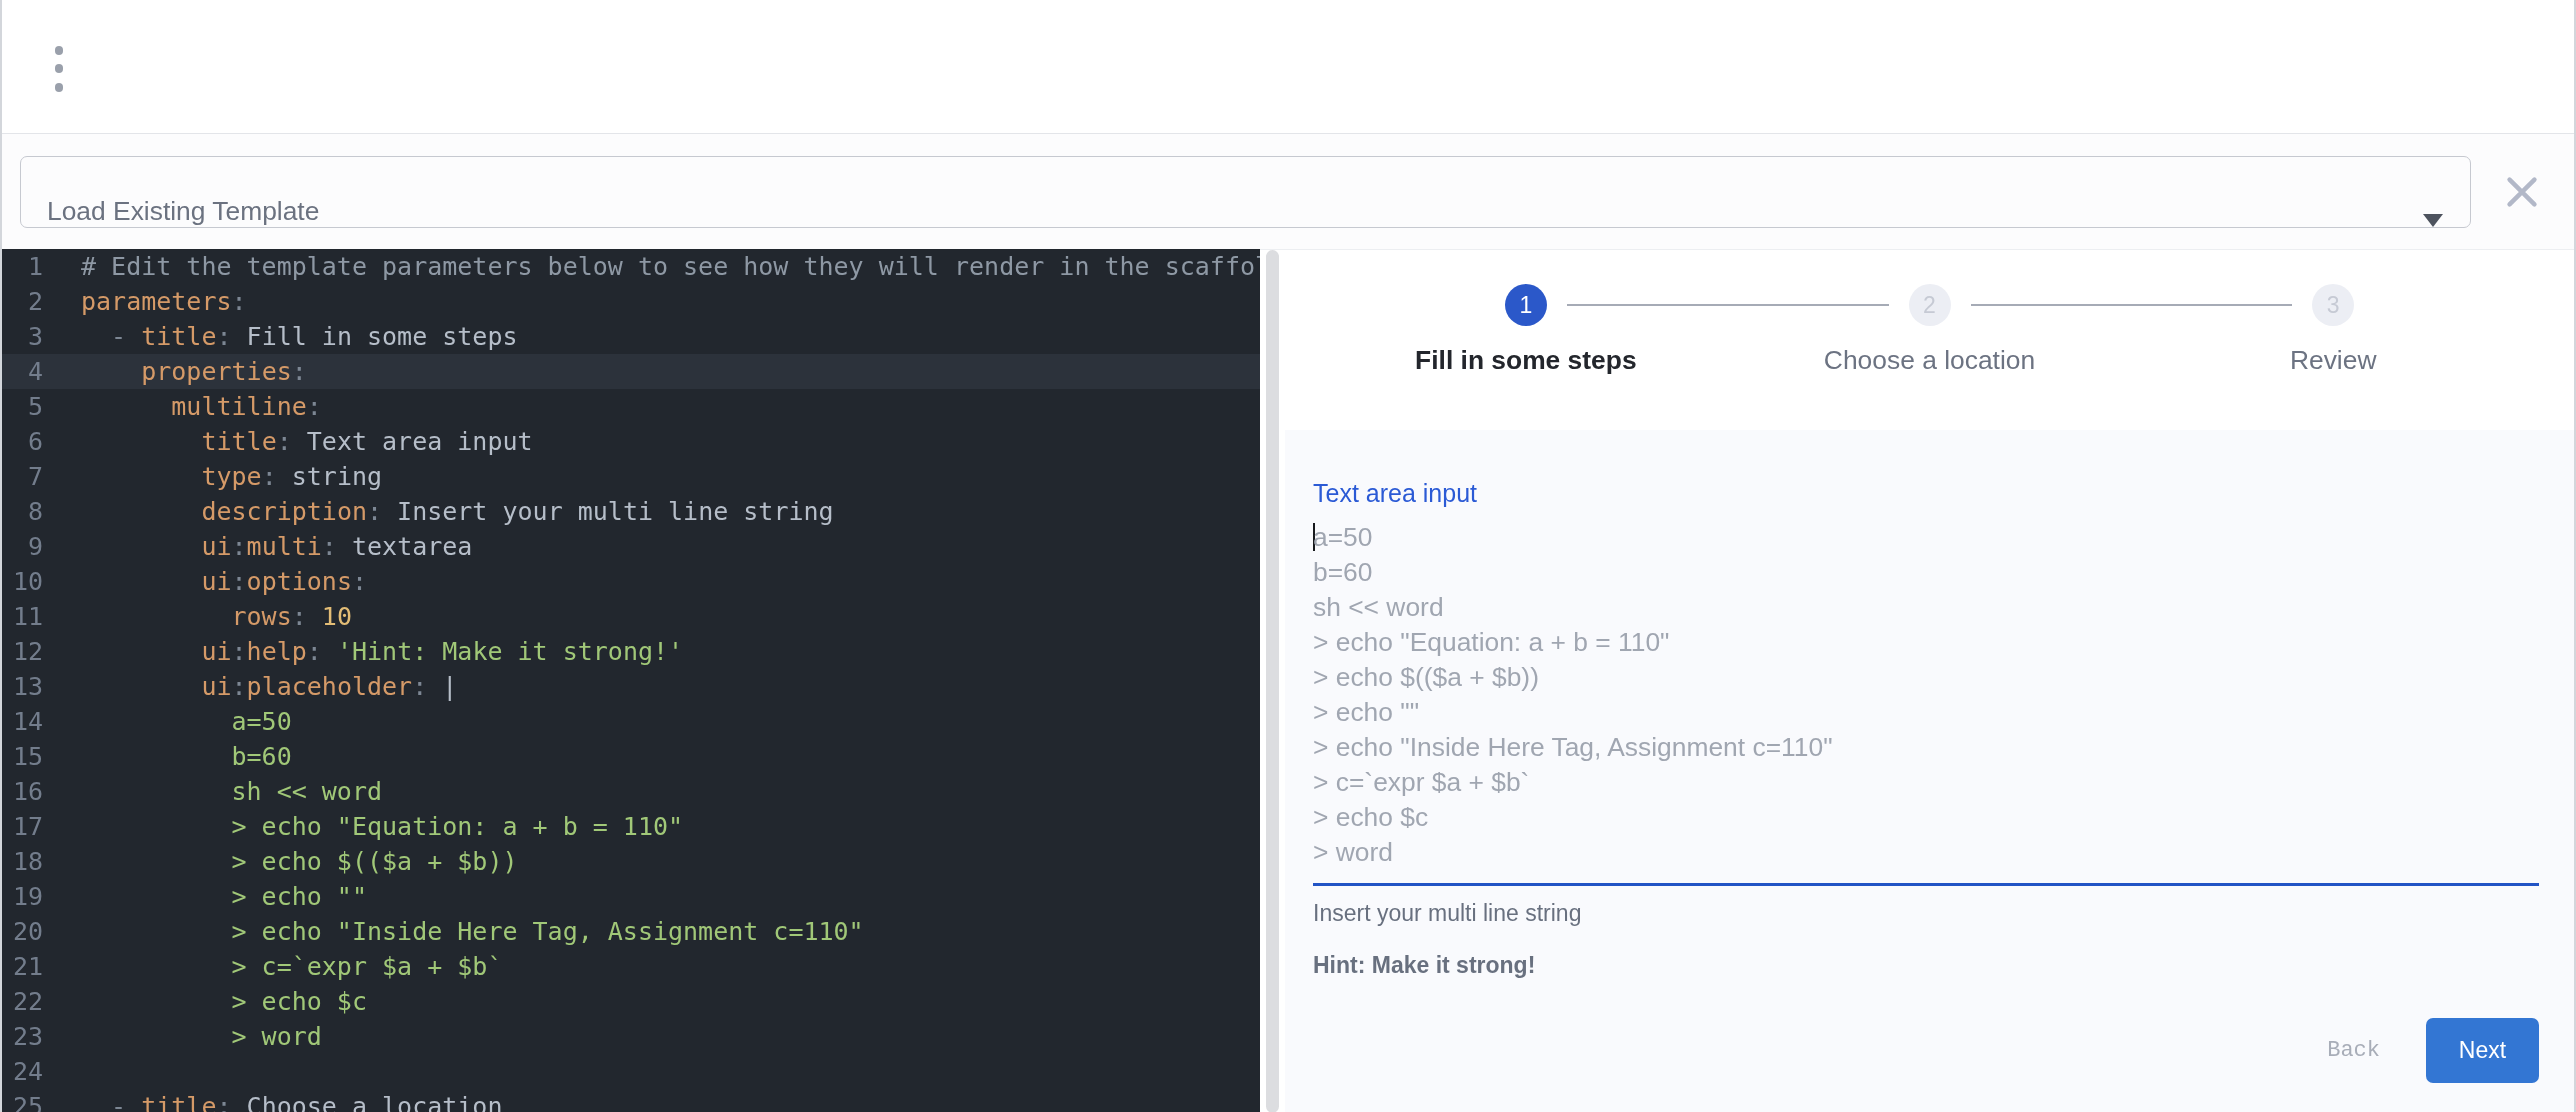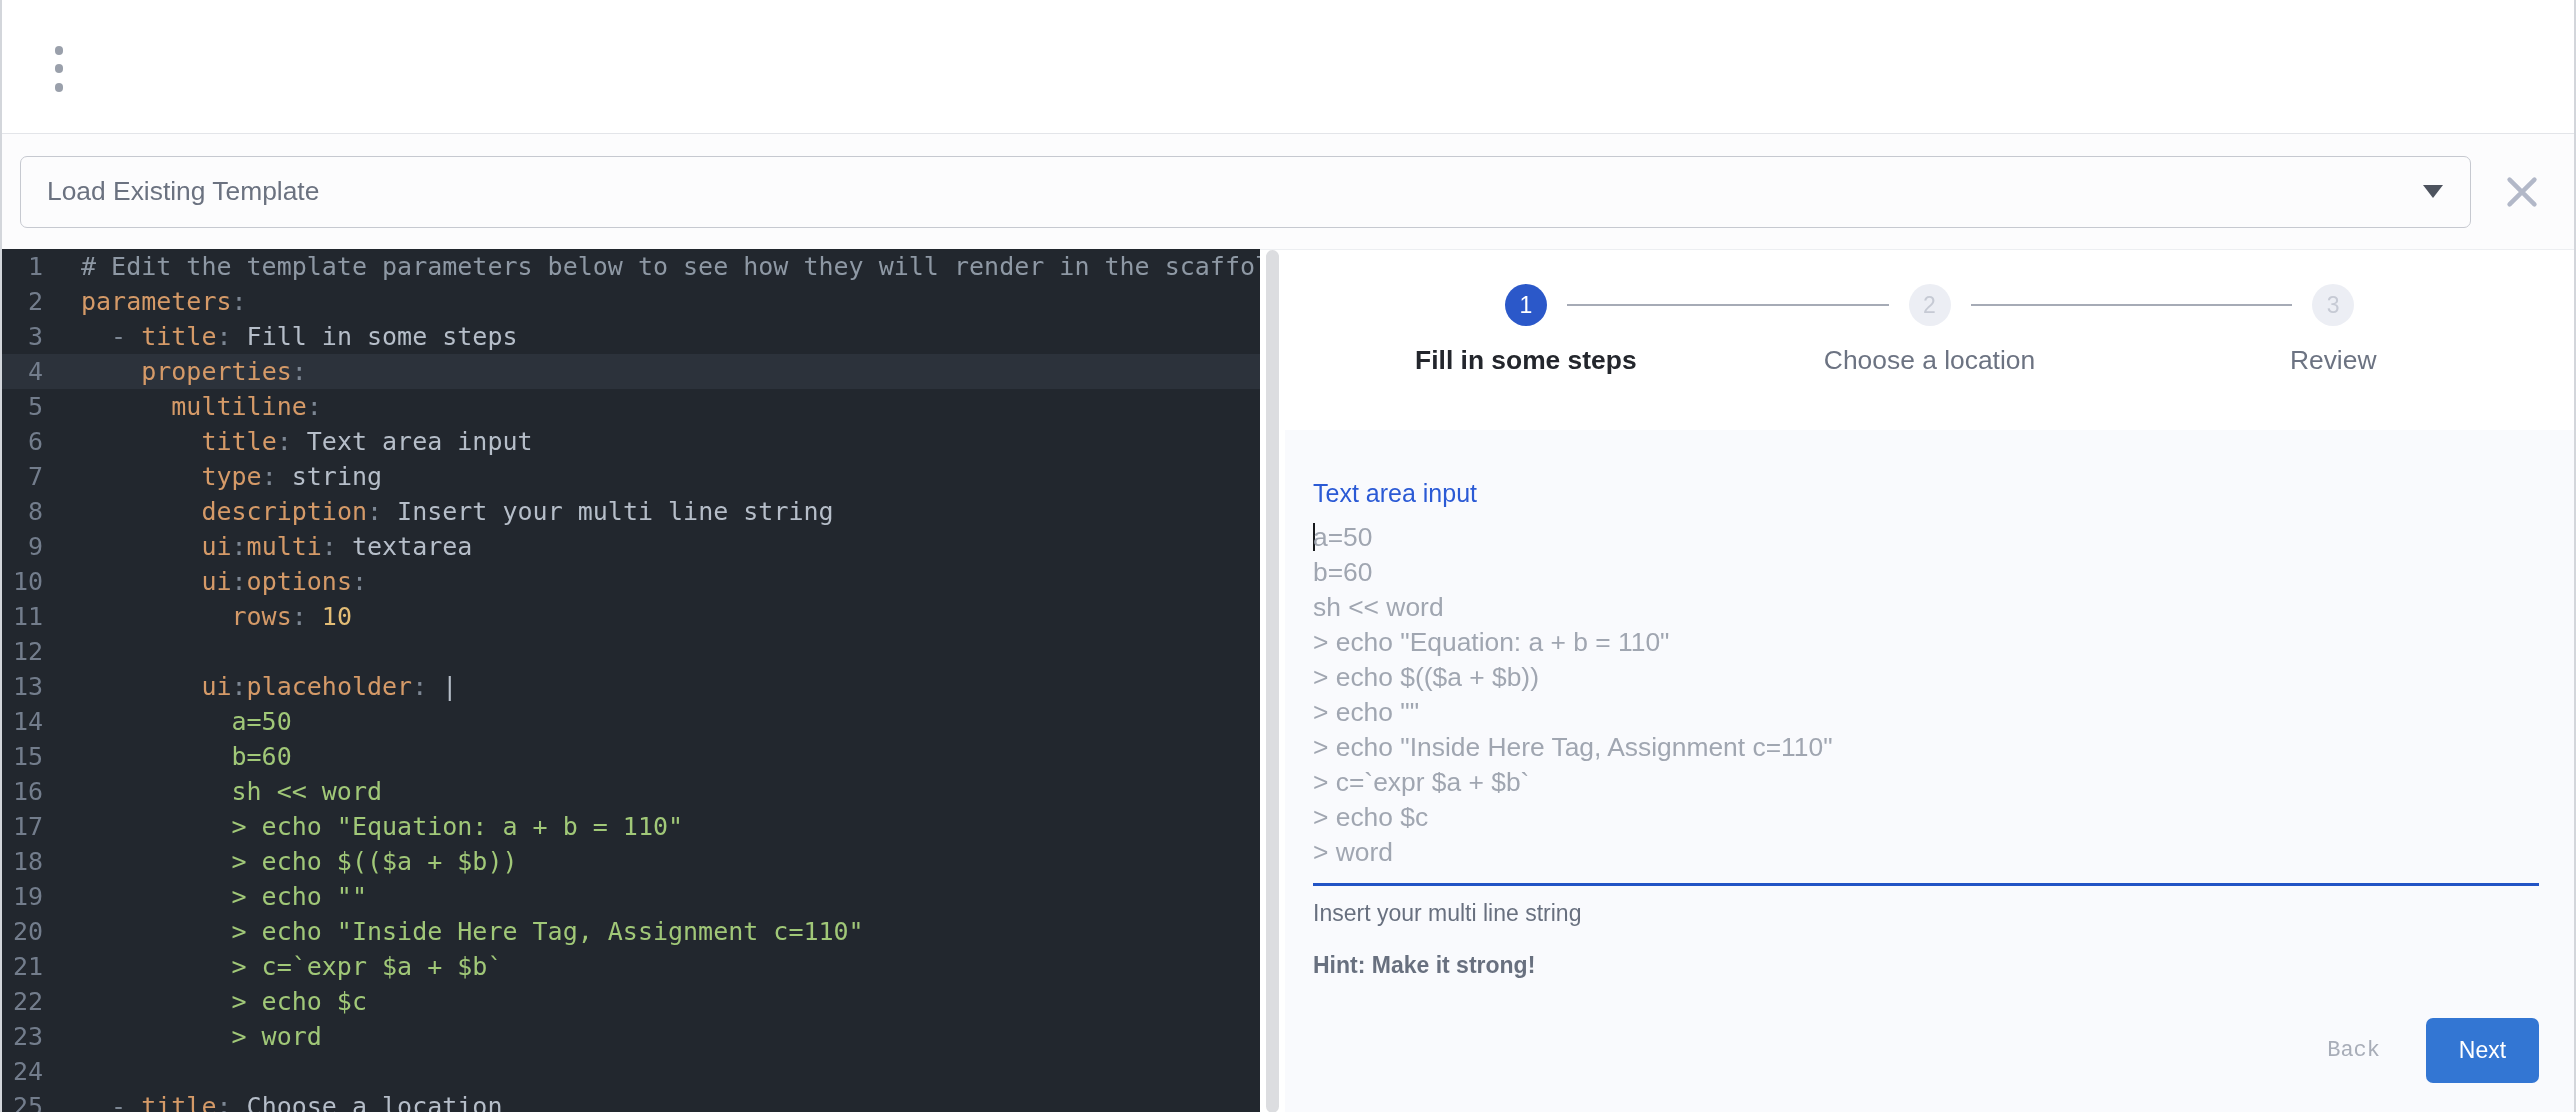--- a/index.html
+++ b/index.html
@@ -8,21 +8,21 @@
 
   
   .hdr { height:134px; flex:0 0 auto; border-bottom:1.8px solid #e3e5e9; display:flex; justify-content:space-between; align-items:flex-start; padding:17.6px 35px 0 29px; }
   .hdr h1 { font-size:42px; font-weight:700; color:#1a1d24; letter-spacing:-0.4px; }
   .hdr p  { font-size:25px; color:#565d6b; margin-top:16px; }
   .kebab { width:56px; height:85px; display:flex; flex-direction:column; align-items:center; justify-content:center; gap:9.7px; cursor:pointer; margin-top:8.8px; }
   .kebab i { width:8.8px; height:8.8px; border-radius:50%; background:#9aa0ab; }
 
   
   .loader { height:115px; flex:0 0 auto; background:#fcfcfd; display:flex; align-items:center; padding:0 21px 0 17.6px; }
-  .select { width:2451px; height:72px; border:1.8px solid #c6c9d0; border-radius:7px; display:flex; align-items:center; padding:0 26.4px; cursor:pointer; background:#fcfcfd; }
+  .select { width:2451px; height:72px; border:1.8px solid #c6c9d0; border-radius:7px; display:flex; align-items:flex-end; padding:0 26.4px; cursor:pointer; background:#fcfcfd; }
   .select .sel-txt { font-size:26.4px; color:#6b7280; flex:1; }
   .caret { width:0; height:0; border-left:10.6px solid transparent; border-right:10.6px solid transparent; border-top:13.2px solid #4d535e; }
   .clearbtn { margin-left:25px; width:53px; height:53px; border:none; background:transparent; display:flex; align-items:center; justify-content:center; cursor:pointer; }
 
   
   .main { flex:1; display:flex; min-height:0; }
 
   
   .editor { width:1258px; flex:0 0 auto; background:#22272e; font-family:"DejaVu Sans Mono", monospace; font-size:25px; line-height:35px; overflow:hidden; cursor:text; }
   .cm-line { display:flex; white-space:pre; }
@@ -97,21 +97,21 @@
         <div class="cm-line"><span class="ln">2</span><span class="code"><span class="tok-key">parameters</span><span class="tok-punct">:</span></span></div>
         <div class="cm-line"><span class="ln">3</span><span class="code"><span class="tok-value">  </span><span class="tok-punct">- </span><span class="tok-key">title</span><span class="tok-punct">:</span><span class="tok-value"> Fill in some steps</span></span></div>
         <div class="cm-line active"><span class="ln">4</span><span class="code"><span class="tok-value">    </span><span class="tok-key">properties</span><span class="tok-punct">:</span></span></div>
         <div class="cm-line"><span class="ln">5</span><span class="code"><span class="tok-value">      </span><span class="tok-key">multiline</span><span class="tok-punct">:</span></span></div>
         <div class="cm-line"><span class="ln">6</span><span class="code"><span class="tok-value">        </span><span class="tok-key">title</span><span class="tok-punct">:</span><span class="tok-value"> Text area input</span></span></div>
         <div class="cm-line"><span class="ln">7</span><span class="code"><span class="tok-value">        </span><span class="tok-key">type</span><span class="tok-punct">:</span><span class="tok-value"> string</span></span></div>
         <div class="cm-line"><span class="ln">8</span><span class="code"><span class="tok-value">        </span><span class="tok-key">description</span><span class="tok-punct">:</span><span class="tok-value"> Insert your multi line string</span></span></div>
         <div class="cm-line"><span class="ln">9</span><span class="code"><span class="tok-value">        </span><span class="tok-key">ui</span><span class="tok-punct">:</span><span class="tok-key">multi</span><span class="tok-punct">:</span><span class="tok-value"> textarea</span></span></div>
         <div class="cm-line"><span class="ln">10</span><span class="code"><span class="tok-value">        </span><span class="tok-key">ui</span><span class="tok-punct">:</span><span class="tok-key">options</span><span class="tok-punct">:</span></span></div>
         <div class="cm-line"><span class="ln">11</span><span class="code"><span class="tok-value">          </span><span class="tok-key">rows</span><span class="tok-punct">:</span><span class="tok-value"> </span><span class="tok-num">10</span></span></div>
-        <div class="cm-line"><span class="ln">12</span></div>
+        <div class="cm-line"><span class="ln">12</span><span class="code"><span class="tok-value">        </span><span class="tok-key">ui</span><span class="tok-punct">:</span><span class="tok-key">help</span><span class="tok-punct">:</span><span class="tok-value"> </span><span class="tok-str">'Hint: Make it strong!'</span></span></div>
         <div class="cm-line"><span class="ln">13</span><span class="code"><span class="tok-value">        </span><span class="tok-key">ui</span><span class="tok-punct">:</span><span class="tok-key">placeholder</span><span class="tok-punct">:</span><span class="tok-value"> |</span></span></div>
         <div class="cm-line"><span class="ln">14</span><span class="code"><span class="tok-value">          </span><span class="tok-str">a=50</span></span></div>
         <div class="cm-line"><span class="ln">15</span><span class="code"><span class="tok-value">          </span><span class="tok-str">b=60</span></span></div>
         <div class="cm-line"><span class="ln">16</span><span class="code"><span class="tok-value">          </span><span class="tok-str">sh &lt;&lt; word</span></span></div>
         <div class="cm-line"><span class="ln">17</span><span class="code"><span class="tok-value">          </span><span class="tok-str">&gt; echo "Equation: a + b = 110"</span></span></div>
         <div class="cm-line"><span class="ln">18</span><span class="code"><span class="tok-value">          </span><span class="tok-str">&gt; echo $(($a + $b))</span></span></div>
         <div class="cm-line"><span class="ln">19</span><span class="code"><span class="tok-value">          </span><span class="tok-str">&gt; echo ""</span></span></div>
         <div class="cm-line"><span class="ln">20</span><span class="code"><span class="tok-value">          </span><span class="tok-str">&gt; echo "Inside Here Tag, Assignment c=110"</span></span></div>
         <div class="cm-line"><span class="ln">21</span><span class="code"><span class="tok-value">          </span><span class="tok-str">&gt; c=`expr $a + $b`</span></span></div>
         <div class="cm-line"><span class="ln">22</span><span class="code"><span class="tok-value">          </span><span class="tok-str">&gt; echo $c</span></span></div>

